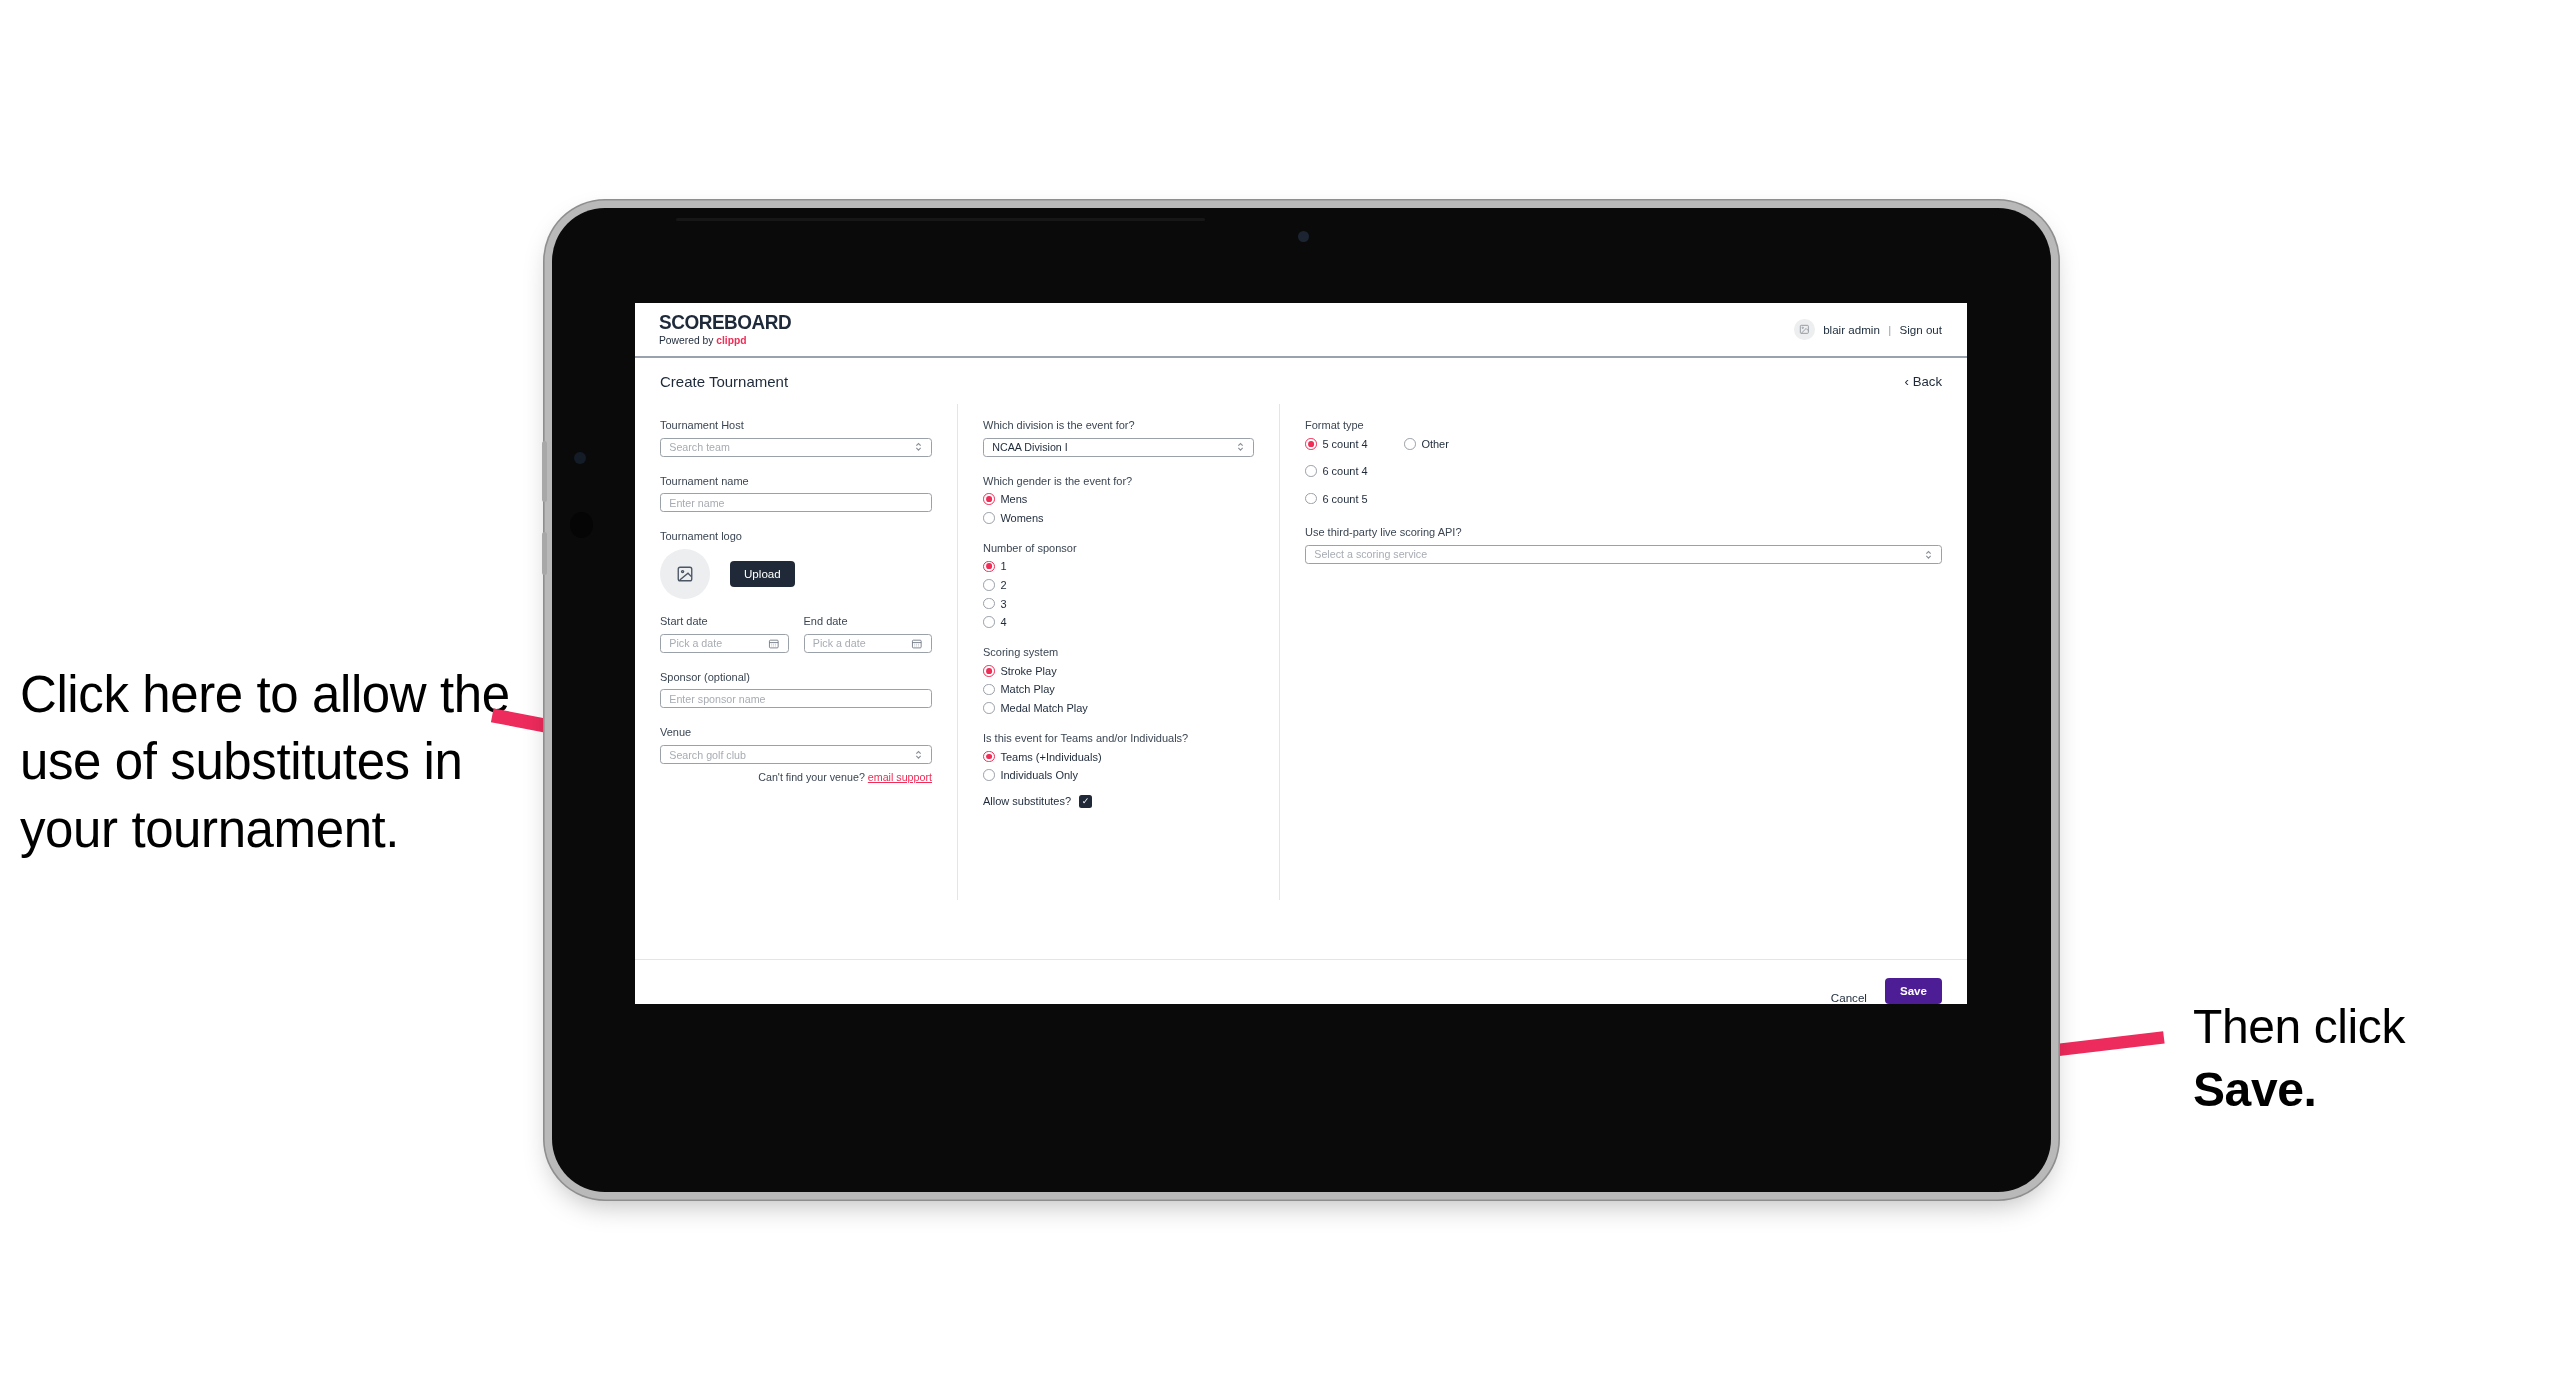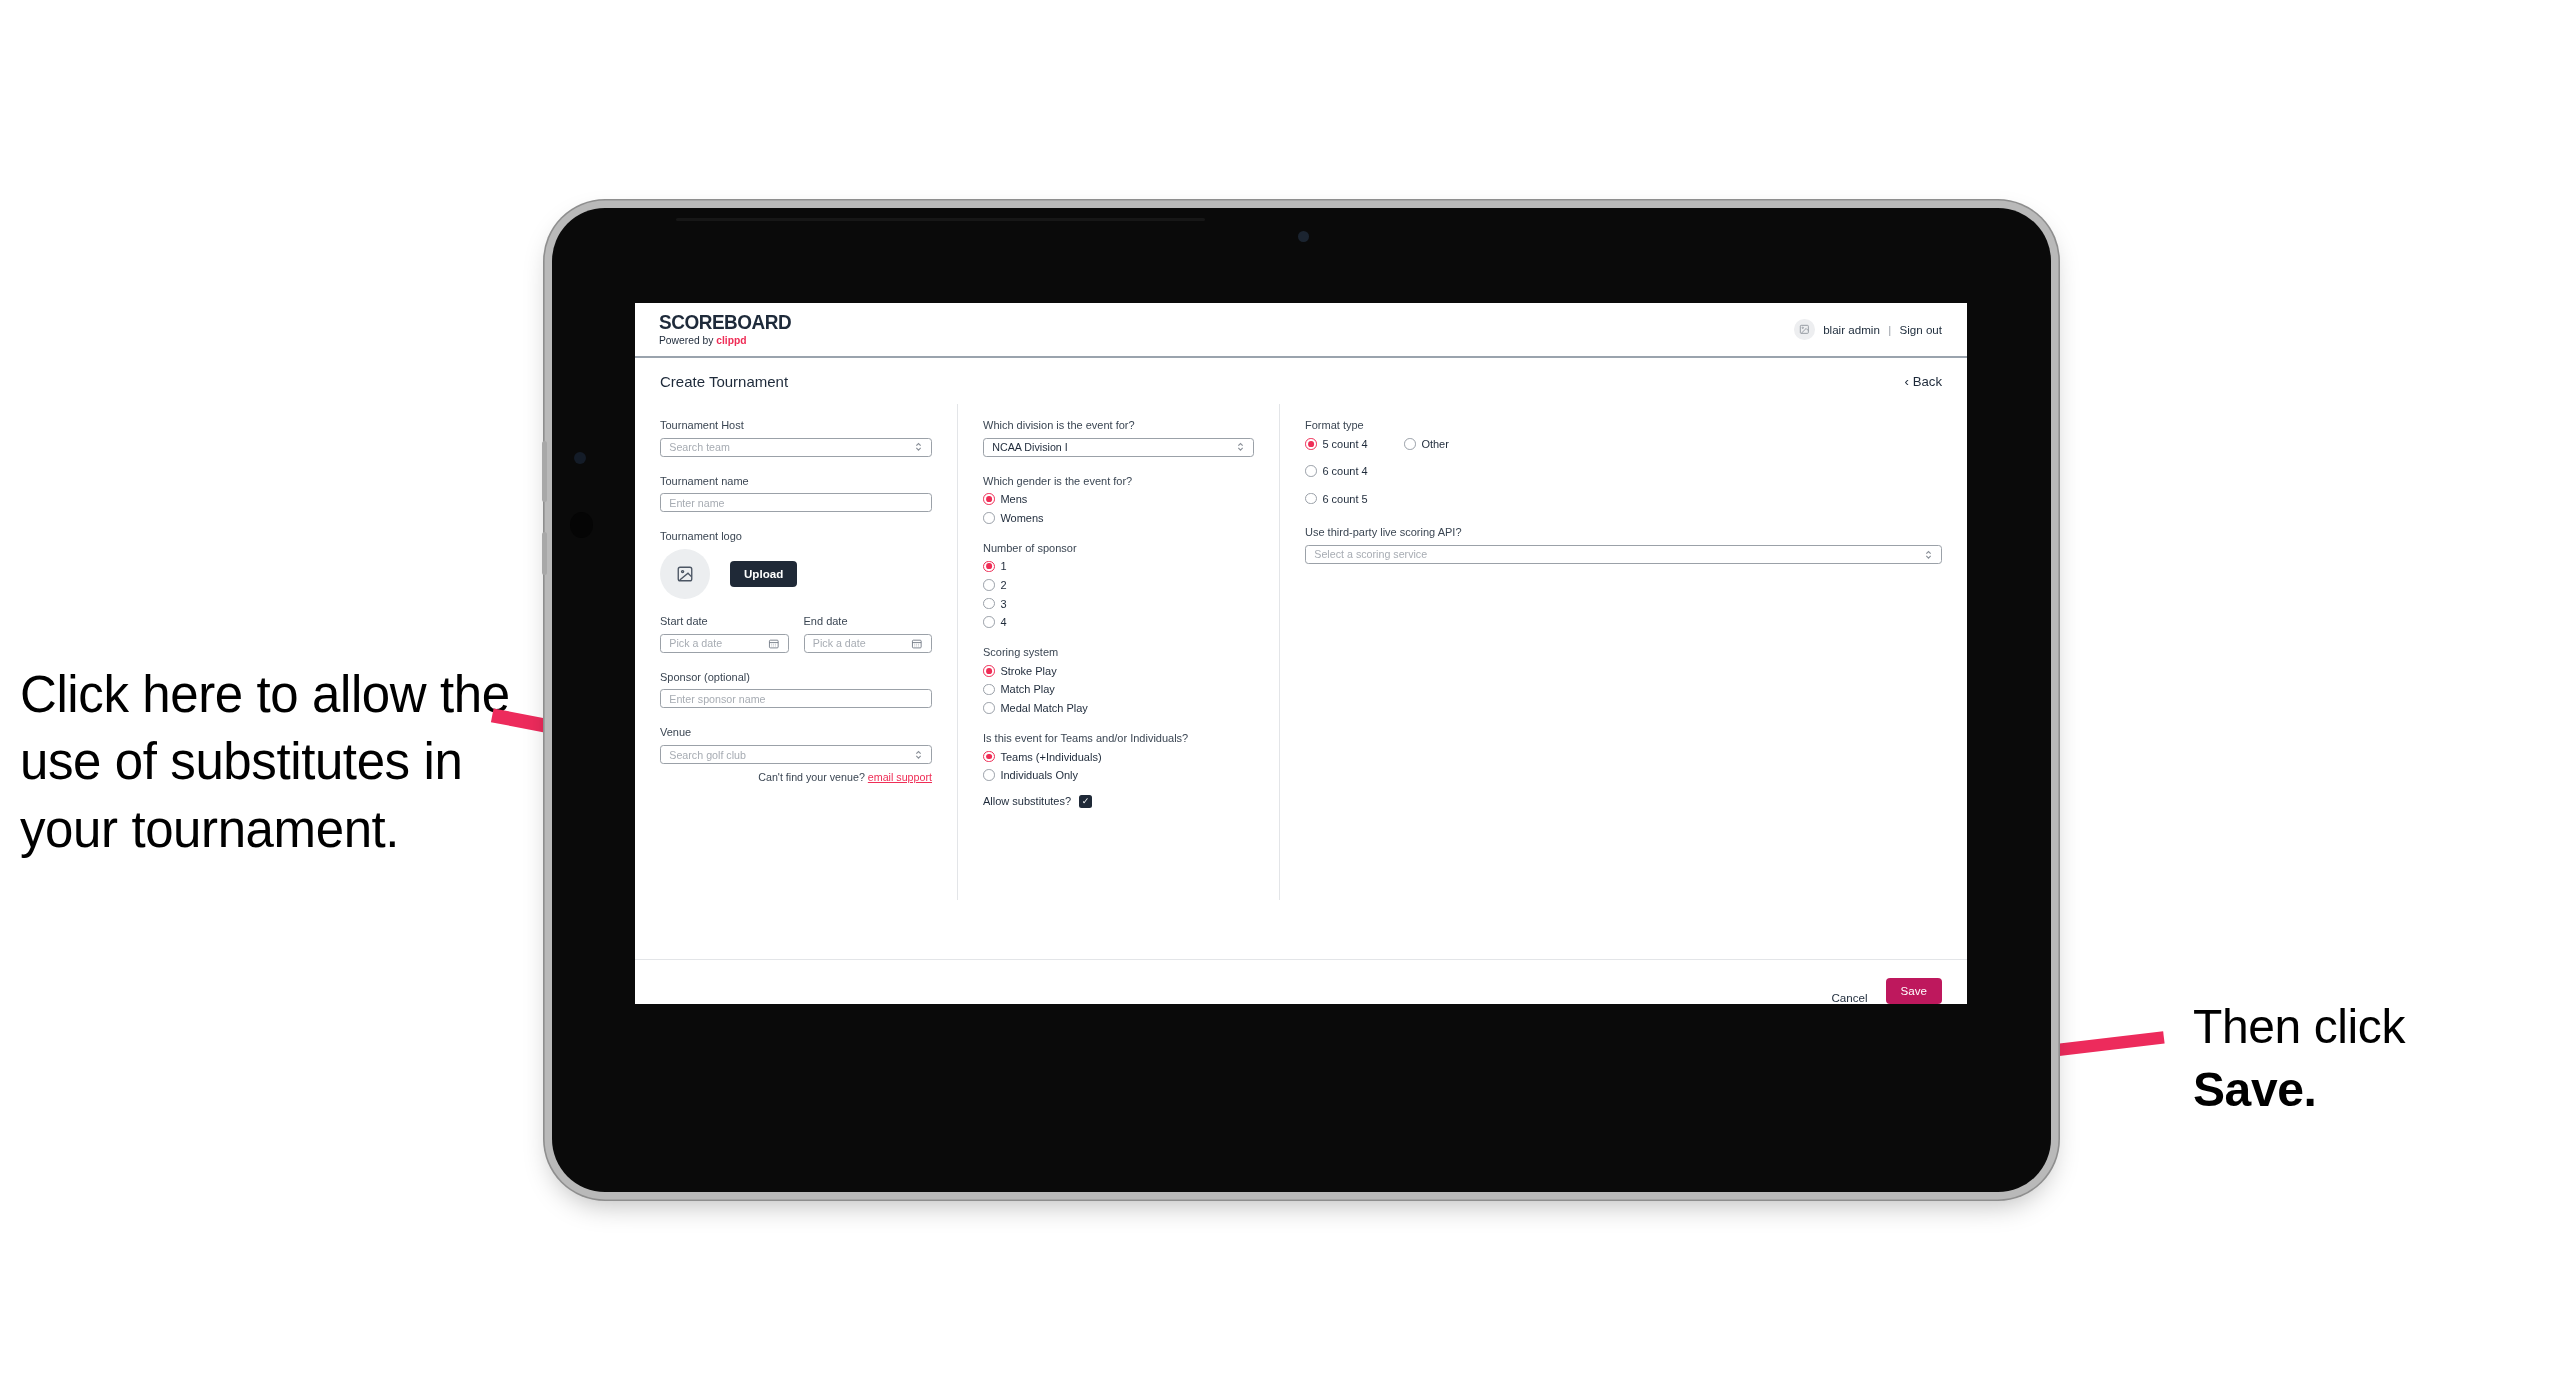--- a/index.html
+++ b/index.html
@@ -132,21 +132,21 @@
   }
   .inp .calicon{margin-left:auto;color:#6e7681;display:flex;}
 
   .logo-row{display:flex;align-items:center;gap:20px;margin-top:5px;}
   #logo-circle{
     width:50px;height:50px;border-radius:50%;background:#eceef0;
     display:flex;align-items:center;justify-content:center;color:#4b5563;
   }
   #upload-btn{
     background:#1f2937;color:#fff;font-size:11.6px;
-    padding:6.6px 14px;border-radius:4.1px;cursor:pointer;font-weight:bold;
+    padding:6.6px 14px;border-radius:4.1px;cursor:pointer;
   }
 
   .date-row{display:flex;gap:15px;}
   .date-col{flex:1;}
 
   #venue-help{
     text-align:right;font-size:10.7px;color:#3b4653;margin-top:6.6px;
   }
   #venue-help a{color:#ef2d56;text-decoration:underline;cursor:pointer;}
 
@@ -175,21 +175,21 @@
 
   
   #footer{
     position:absolute;left:0;right:0;bottom:0;height:45px;
     border-top:0.8px solid #e3e5e8;background:#fff;
     display:flex;align-items:flex-end;justify-content:flex-end;
     padding-right:25px;gap:18px;box-sizing:border-box;
   }
   #cancel-btn{font-size:11.6px;color:#1e2a3a;cursor:pointer;font-weight:500;}
   #save-btn{
-    background:#be185d;color:#fff;font-size:11.6px;font-weight:400;
+    background:#4c1d95;color:#fff;font-size:11.6px;font-weight:700;
     padding:6.6px 15px;border-radius:4.1px;cursor:pointer;
   }
 </style>
 </head>
 <body>
 
 <div class="anno" id="anno-left">Click here to allow the use of substitutes in your tournament.</div>
 
 <div class="anno" id="anno-right">
   <div>Then click</div>

